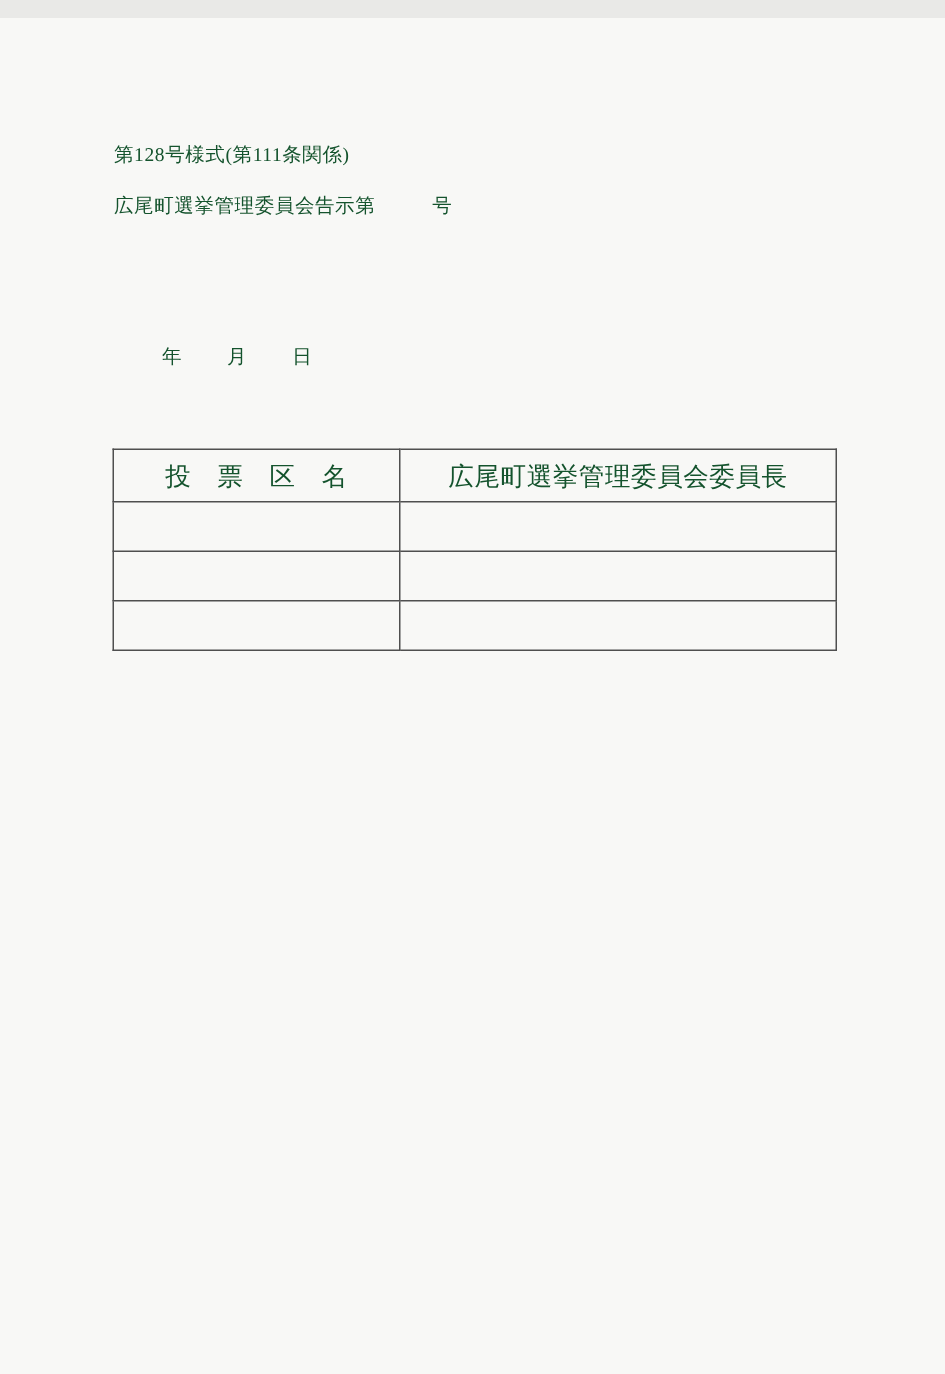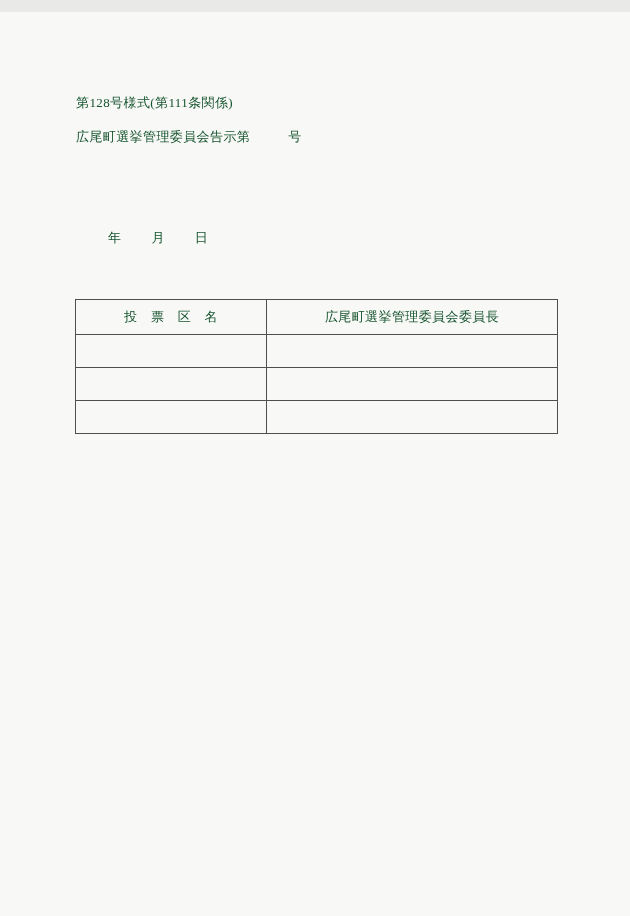--- a/index.html
+++ b/index.html
@@ -76,21 +76,21 @@
     top: 287px;
     width: 482px;
     border-collapse: collapse;
     table-layout: fixed;
   }
   .poster-table th,
   .poster-table td {
     border: 1px solid #4f4f4f;
     padding: 0;
     font-weight: normal;
-    font-size: 13px;
+    font-size: 17px;
     letter-spacing: 0.4px;
   }
   .poster-table th {
     height: 35px;
     text-align: center;
     vertical-align: middle;
   }
   .poster-table td {
     height: 33px;
   }

